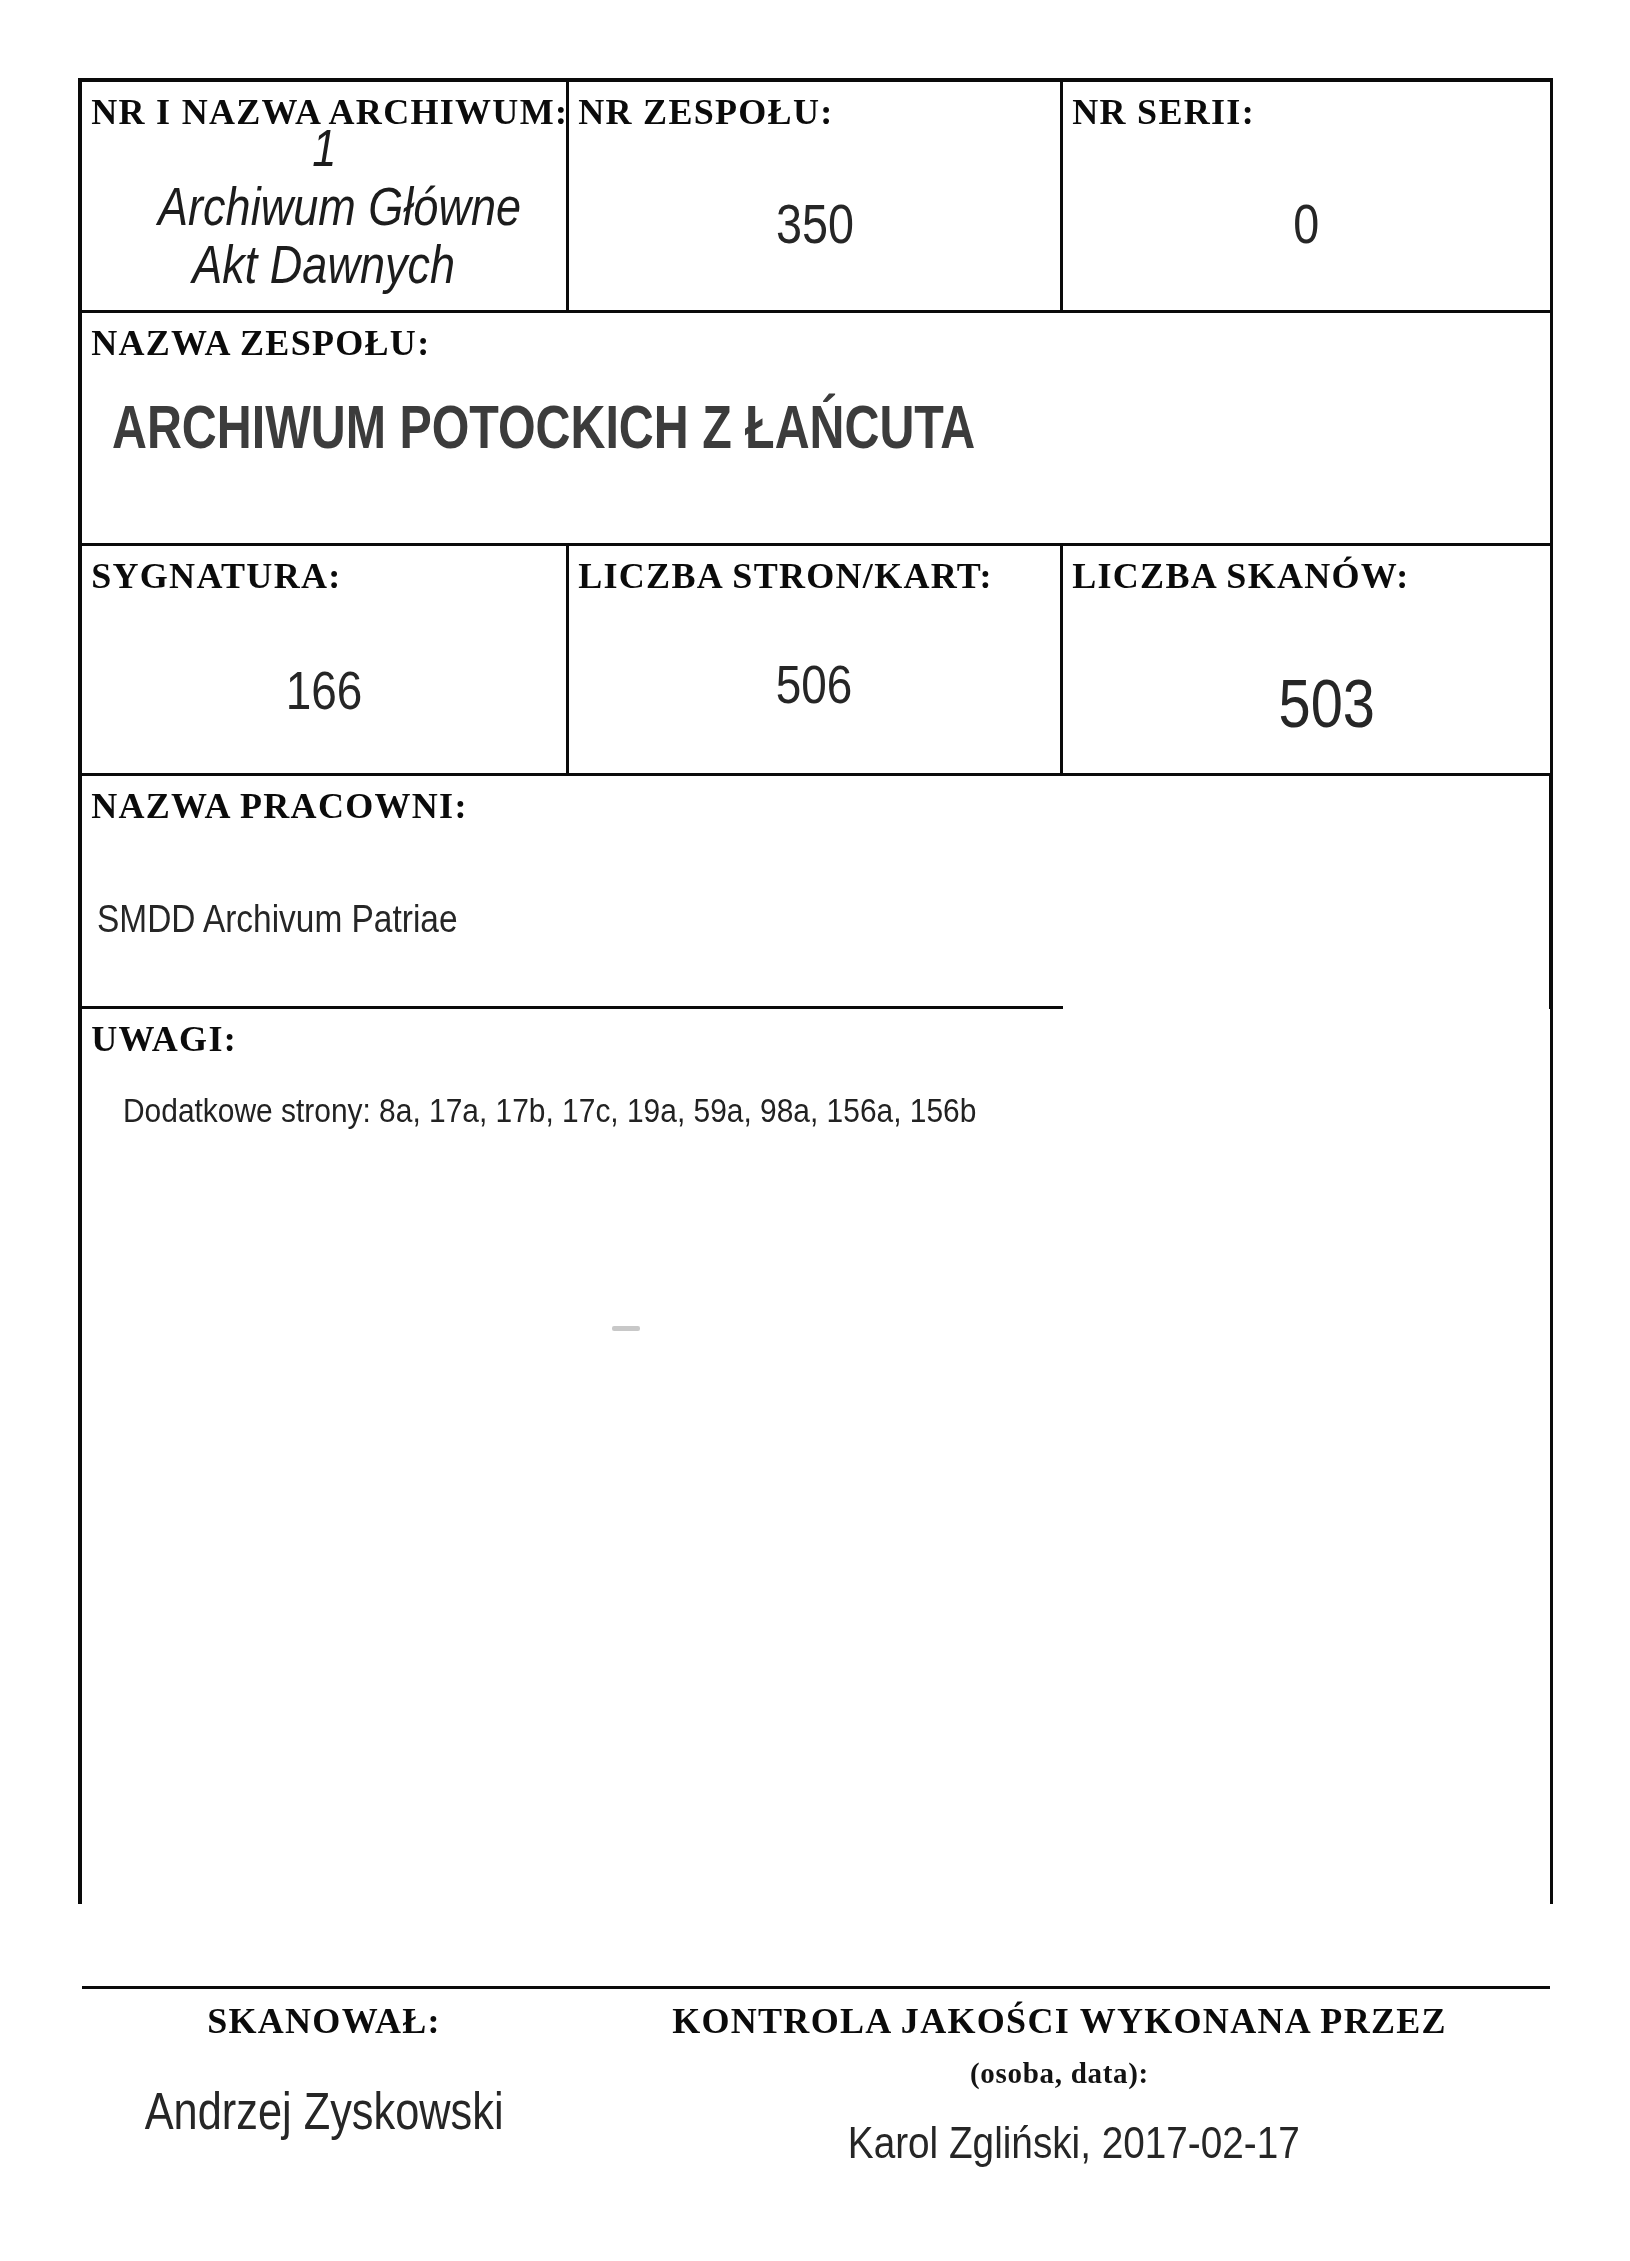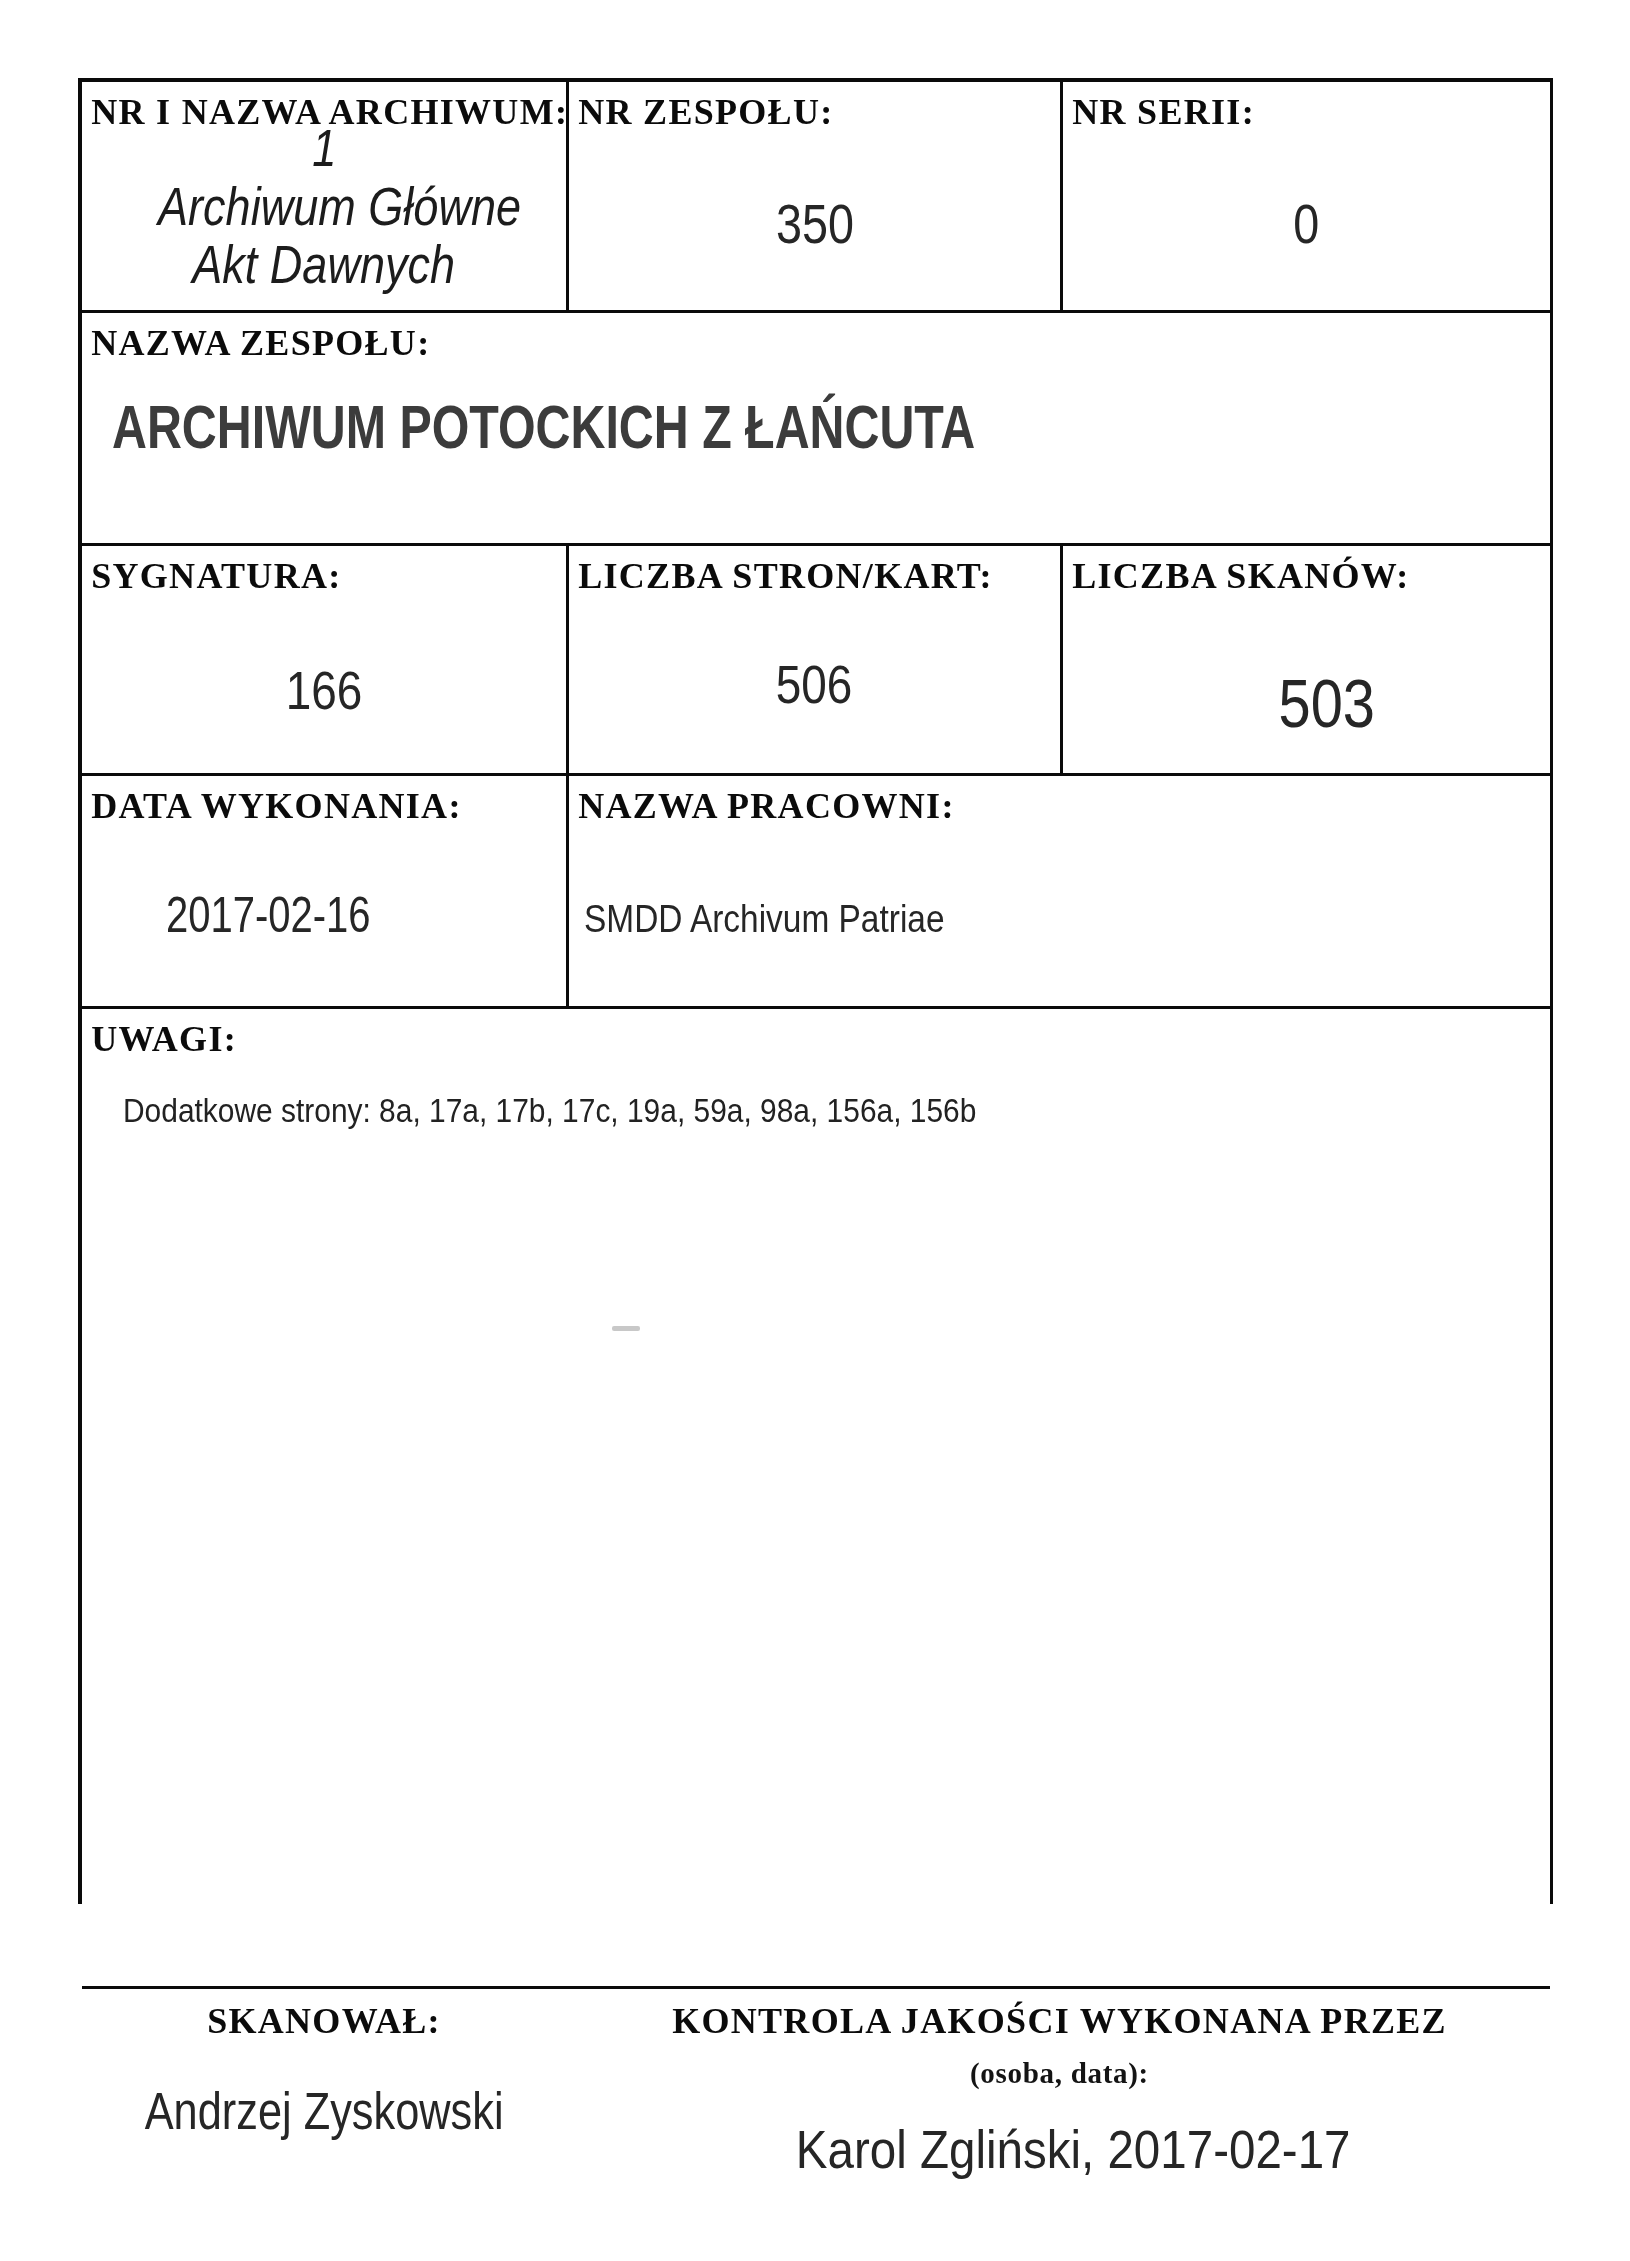--- a/index.html
+++ b/index.html
@@ -152,40 +152,36 @@
     </div>
     <div class="cell b-r b-b">
       <div class="lbl">LICZBA STRON/KART:</div>
       <div class="val-c" style="top:107px; font-size:54px;"><span class="sx">506</span></div>
     </div>
     <div class="cell b-b">
       <div class="lbl">LICZBA SKANÓW:</div>
       <div class="val-c" style="top:118px; font-size:68px;padding-left:40px;"><span class="sx">503</span></div>
     </div>
 
-    <div class="cell b-r b-b">
-      <div class="lbl">DATA WYKONANIA:</div>
-      <div class="val-l" style="left:84px; top:110px; font-size:50px;"><span class="sx-l" style="transform:scaleX(0.8);">2017-02-16</span></div>
-    </div>
     <div class="cell span2 b-b">
       <div class="lbl">NAZWA PRACOWNI:</div>
       <div class="val-l" style="left:14.5px; top:122px; font-size:38px;"><span class="sx-l" style="transform:scaleX(0.88);">SMDD Archivum Patriae</span></div>
     </div>
 
     <div class="cell span3 b-b">
       <div class="lbl">UWAGI:</div>
       <div class="val-l" style="left:41px; top:82px; font-size:34px; color:#222;text-align:right;"><span class="sx-l" style="transform:scaleX(0.88);">Dodatkowe strony: 8a, 17a, 17b, 17c, 19a, 59a, 98a, 156a, 156b</span></div>
       <div class="artifact-dash"></div>
     </div>
 
     <div class="cell b-r">
       <div class="lbl-center">SKANOWAŁ:</div>
       <div class="val-c" style="top:93px; font-size:51px;"><span class="sx">Andrzej Zyskowski</span></div>
     </div>
     <div class="cell span2">
       <div class="lbl-center">KONTROLA JAKOŚCI WYKONANA PRZEZ</div>
       <div class="sublbl-center" style="top:68px;">(osoba, data):</div>
-      <div class="val-c" style="top:129px; font-size:54px;padding-left:28px;"><span class="sx" style="transform:scaleX(0.88);">Karol Zgliński, 2017-02-17</span></div>
+      <div class="val-c" style="top:129px; font-size:44px;padding-left:28px;"><span class="sx" style="transform:scaleX(0.88);">Karol Zgliński, 2017-02-17</span></div>
     </div>
 
   </div>
 </div>
 
 
 </body></html>

